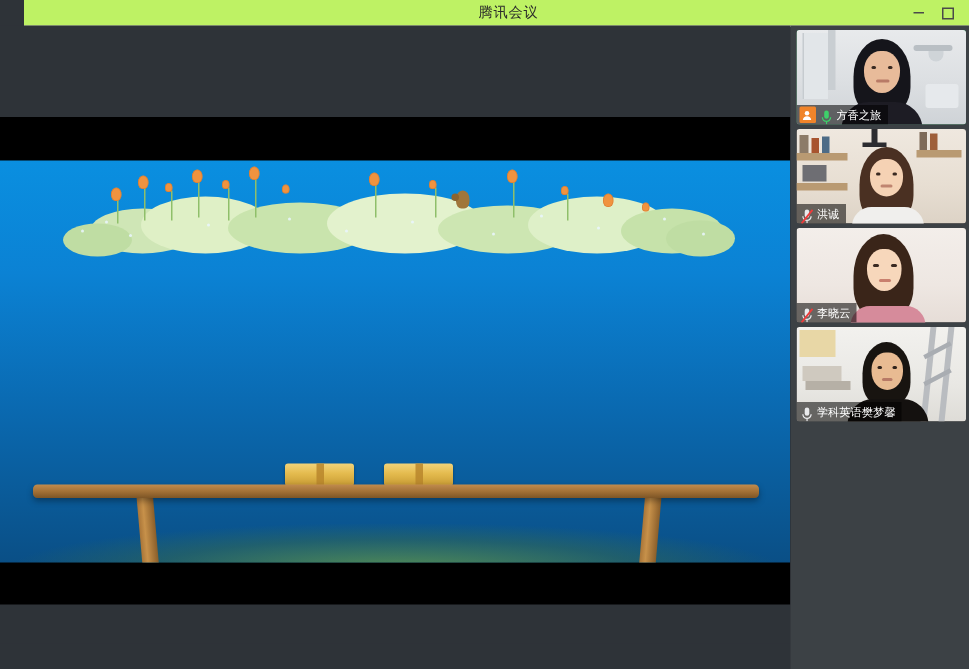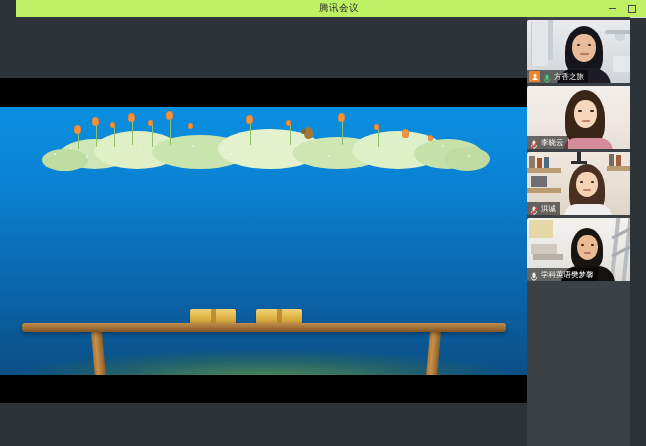--- a/index.html
+++ b/index.html
@@ -122,21 +122,21 @@
   }
   .leg{
     position:absolute;top:224px;width:11px;height:46px;
     background:linear-gradient(90deg,#a97538 0%,#c7914a 35%,#8a5e2a 100%);
   }
   .leg.l{left:93px;transform:skewX(5deg);}
   .leg.r{left:428px;transform:skewX(-5deg);}
 
   
   .rail{
-    position:absolute;left:527px;top:17px;width:103px;height:429px;
+    position:absolute;left:527px;top:17px;width:120px;height:429px;
     background:#3c4145;overflow:hidden;
   }
   .tile{
     position:relative;width:113px;height:63px;margin:3px auto 0 auto;
     background:#1b1d1f;border-radius:2px;overflow:hidden;
   }
   .tile.active{box-shadow:0 0 0 2px #2fae65 inset;}
   .tile .video{position:absolute;inset:0;}
   .nameplate{
     position:absolute;left:0;bottom:0;height:13px;max-width:100%;
@@ -277,42 +277,20 @@
             <rect x="5.5" y="1" width="5" height="9" rx="2.5" fill="#3ecf6a"></rect>
             <path d="M3.5 8.5a4.5 4.5 0 0 0 9 0" stroke="#3ecf6a" stroke-width="1.4" fill="none"></path>
             <rect x="7.4" y="13" width="1.3" height="3" fill="#3ecf6a"></rect>
           </svg>
         </span>
         <span class="name">方香之旅</span>
       </div>
     </div>
 
 
-
-    <div class="tile">
-      <div class="video" style="background:linear-gradient(180deg,#f3eeea 0%,#eee7e2 60%,#e6ddd7 100%);">
-        <div class="hair" style="left:38px;top:4px;width:40px;height:56px;background:#3a2519;"></div>
-        <div class="face" style="left:47px;top:14px;width:23px;height:28px;background:#f7d7bb;"></div>
-        <div class="sc" style="left:51px;top:24px;width:4px;height:2px;background:#3a2a22;border-radius:1px;"></div>
-        <div class="sc" style="left:63px;top:24px;width:4px;height:2px;background:#3a2a22;border-radius:1px;"></div>
-        <div class="sc" style="left:55px;top:34px;width:8px;height:2px;background:#c9806e;border-radius:2px;"></div>
-        <div class="body" style="left:36px;top:52px;width:50px;height:13px;background:#d68b9b;"></div>
-      </div>
-      <div class="nameplate">
-        <span class="mic">
-          <svg width="10" height="11" viewBox="0 0 16 18" aria-hidden="true">
-            <rect x="5.5" y="1" width="5" height="9" rx="2.5" fill="#e9eaec"></rect>
-            <path d="M3.5 8.5a4.5 4.5 0 0 0 9 0" stroke="#e9eaec" stroke-width="1.4" fill="none"></path>
-            <rect x="7.4" y="13" width="1.3" height="3" fill="#e9eaec"></rect>
-            <line x1="2" y1="16.5" x2="14" y2="1.5" stroke="#ee3b3b" stroke-width="2"></line>
-          </svg>
-        </span>
-        <span class="name">李晓云</span>
-      </div>
-    </div>
 
     <div class="tile">
       <div class="video" style="background:linear-gradient(180deg,#efe8df 0%,#e7ded2 60%,#ddd3c6 100%);">
         <div class="sc" style="left:0;top:16px;width:34px;height:5px;background:#b99a72;"></div>
         <div class="sc" style="left:0;top:36px;width:34px;height:5px;background:#b99a72;"></div>
         <div class="sc" style="left:2px;top:4px;width:6px;height:12px;background:#8c7b68;"></div>
         <div class="sc" style="left:10px;top:6px;width:5px;height:10px;background:#a8542f;"></div>
         <div class="sc" style="left:17px;top:5px;width:5px;height:11px;background:#4d6b86;"></div>
         <div class="sc" style="left:4px;top:24px;width:16px;height:11px;background:#6e6e73;"></div>
         <div class="sc" style="left:80px;top:14px;width:30px;height:5px;background:#b99a72;"></div>
@@ -334,20 +312,42 @@
             <path d="M3.5 8.5a4.5 4.5 0 0 0 9 0" stroke="#e9eaec" stroke-width="1.4" fill="none"></path>
             <rect x="7.4" y="13" width="1.3" height="3" fill="#e9eaec"></rect>
             <line x1="2" y1="16.5" x2="14" y2="1.5" stroke="#ee3b3b" stroke-width="2"></line>
           </svg>
         </span>
         <span class="name">洪诚</span>
       </div>
     </div>
 
     <div class="tile">
+      <div class="video" style="background:linear-gradient(180deg,#f3eeea 0%,#eee7e2 60%,#e6ddd7 100%);">
+        <div class="hair" style="left:38px;top:4px;width:40px;height:56px;background:#3a2519;"></div>
+        <div class="face" style="left:47px;top:14px;width:23px;height:28px;background:#f7d7bb;"></div>
+        <div class="sc" style="left:51px;top:24px;width:4px;height:2px;background:#3a2a22;border-radius:1px;"></div>
+        <div class="sc" style="left:63px;top:24px;width:4px;height:2px;background:#3a2a22;border-radius:1px;"></div>
+        <div class="sc" style="left:55px;top:34px;width:8px;height:2px;background:#c9806e;border-radius:2px;"></div>
+        <div class="body" style="left:36px;top:52px;width:50px;height:13px;background:#d68b9b;"></div>
+      </div>
+      <div class="nameplate">
+        <span class="mic">
+          <svg width="10" height="11" viewBox="0 0 16 18" aria-hidden="true">
+            <rect x="5.5" y="1" width="5" height="9" rx="2.5" fill="#e9eaec"></rect>
+            <path d="M3.5 8.5a4.5 4.5 0 0 0 9 0" stroke="#e9eaec" stroke-width="1.4" fill="none"></path>
+            <rect x="7.4" y="13" width="1.3" height="3" fill="#e9eaec"></rect>
+            <line x1="2" y1="16.5" x2="14" y2="1.5" stroke="#ee3b3b" stroke-width="2"></line>
+          </svg>
+        </span>
+        <span class="name">李晓云</span>
+      </div>
+    </div>
+
+    <div class="tile">
       <div class="video" style="background:linear-gradient(180deg,#f2f1ee 0%,#e9e8e4 60%,#dedcd7 100%);">
         <div class="sc" style="left:2px;top:2px;width:24px;height:18px;background:#e8d7a6;"></div>
         <div class="sc" style="left:4px;top:26px;width:26px;height:10px;background:#cfc9bf;"></div>
         <div class="sc" style="left:6px;top:36px;width:30px;height:6px;background:#b6b0a6;"></div>
         <div class="sc" style="left:86px;top:0;width:4px;height:63px;background:#b9bcc0;transform:skewX(-6deg);"></div>
         <div class="sc" style="left:98px;top:0;width:4px;height:63px;background:#b9bcc0;transform:skewX(-6deg);"></div>
         <div class="sc" style="left:84px;top:14px;width:20px;height:3px;background:#a9adb2;transform:rotate(-28deg);"></div>
         <div class="sc" style="left:84px;top:32px;width:20px;height:3px;background:#a9adb2;transform:rotate(-28deg);"></div>
         <div class="hair" style="left:44px;top:10px;width:32px;height:42px;background:#181410;"></div>
         <div class="face" style="left:50px;top:17px;width:21px;height:25px;background:#e8bb92;"></div>

